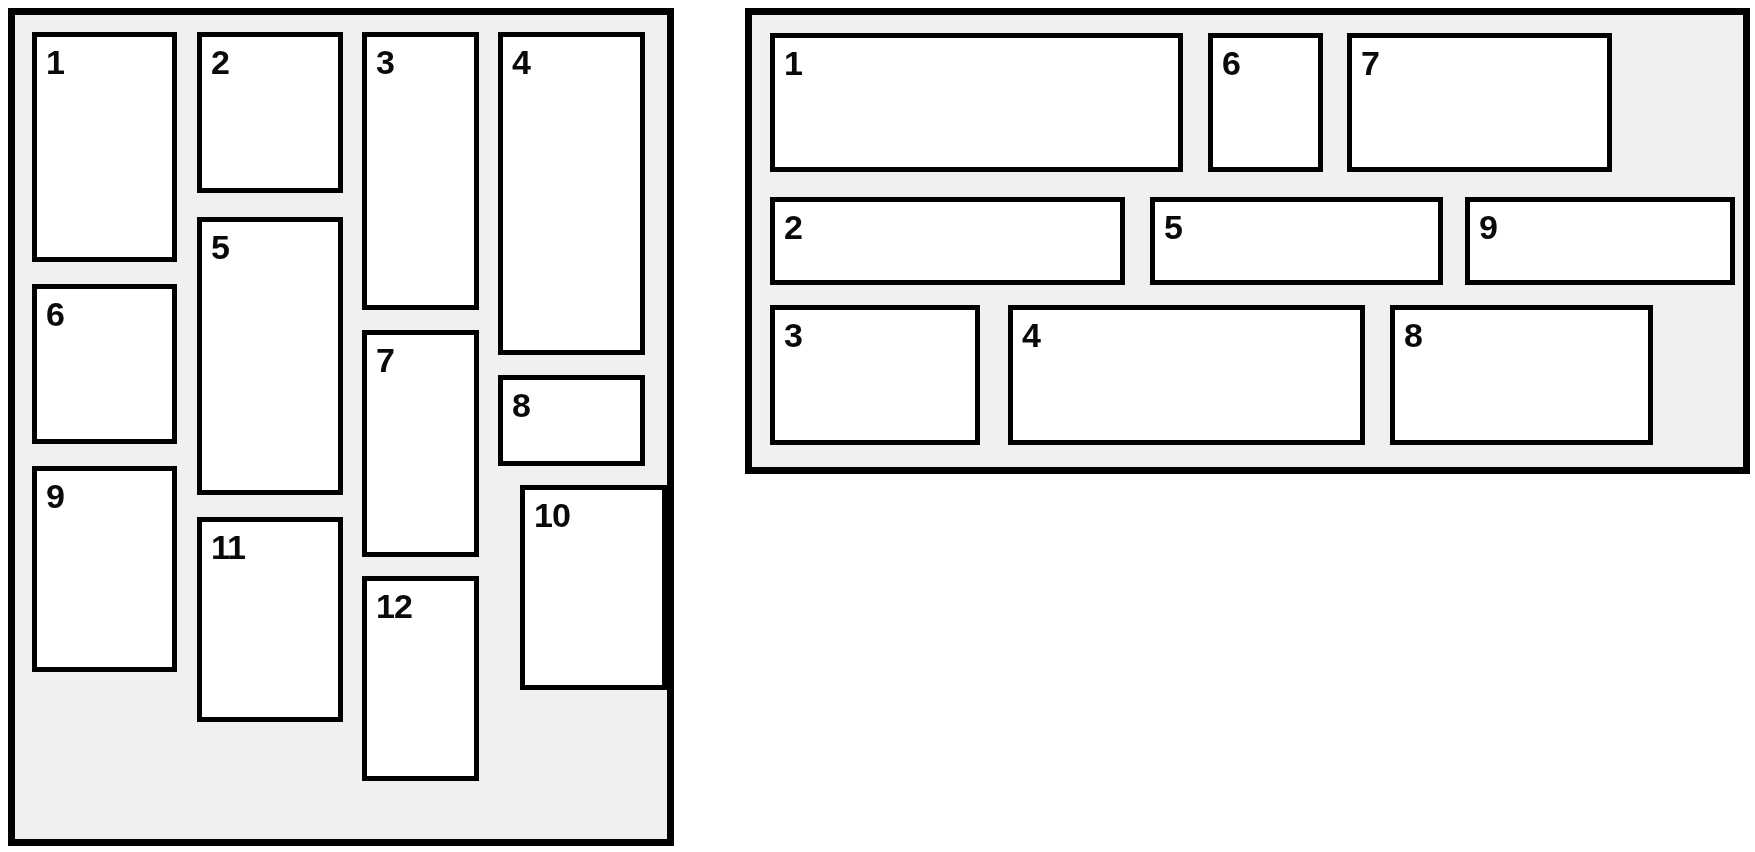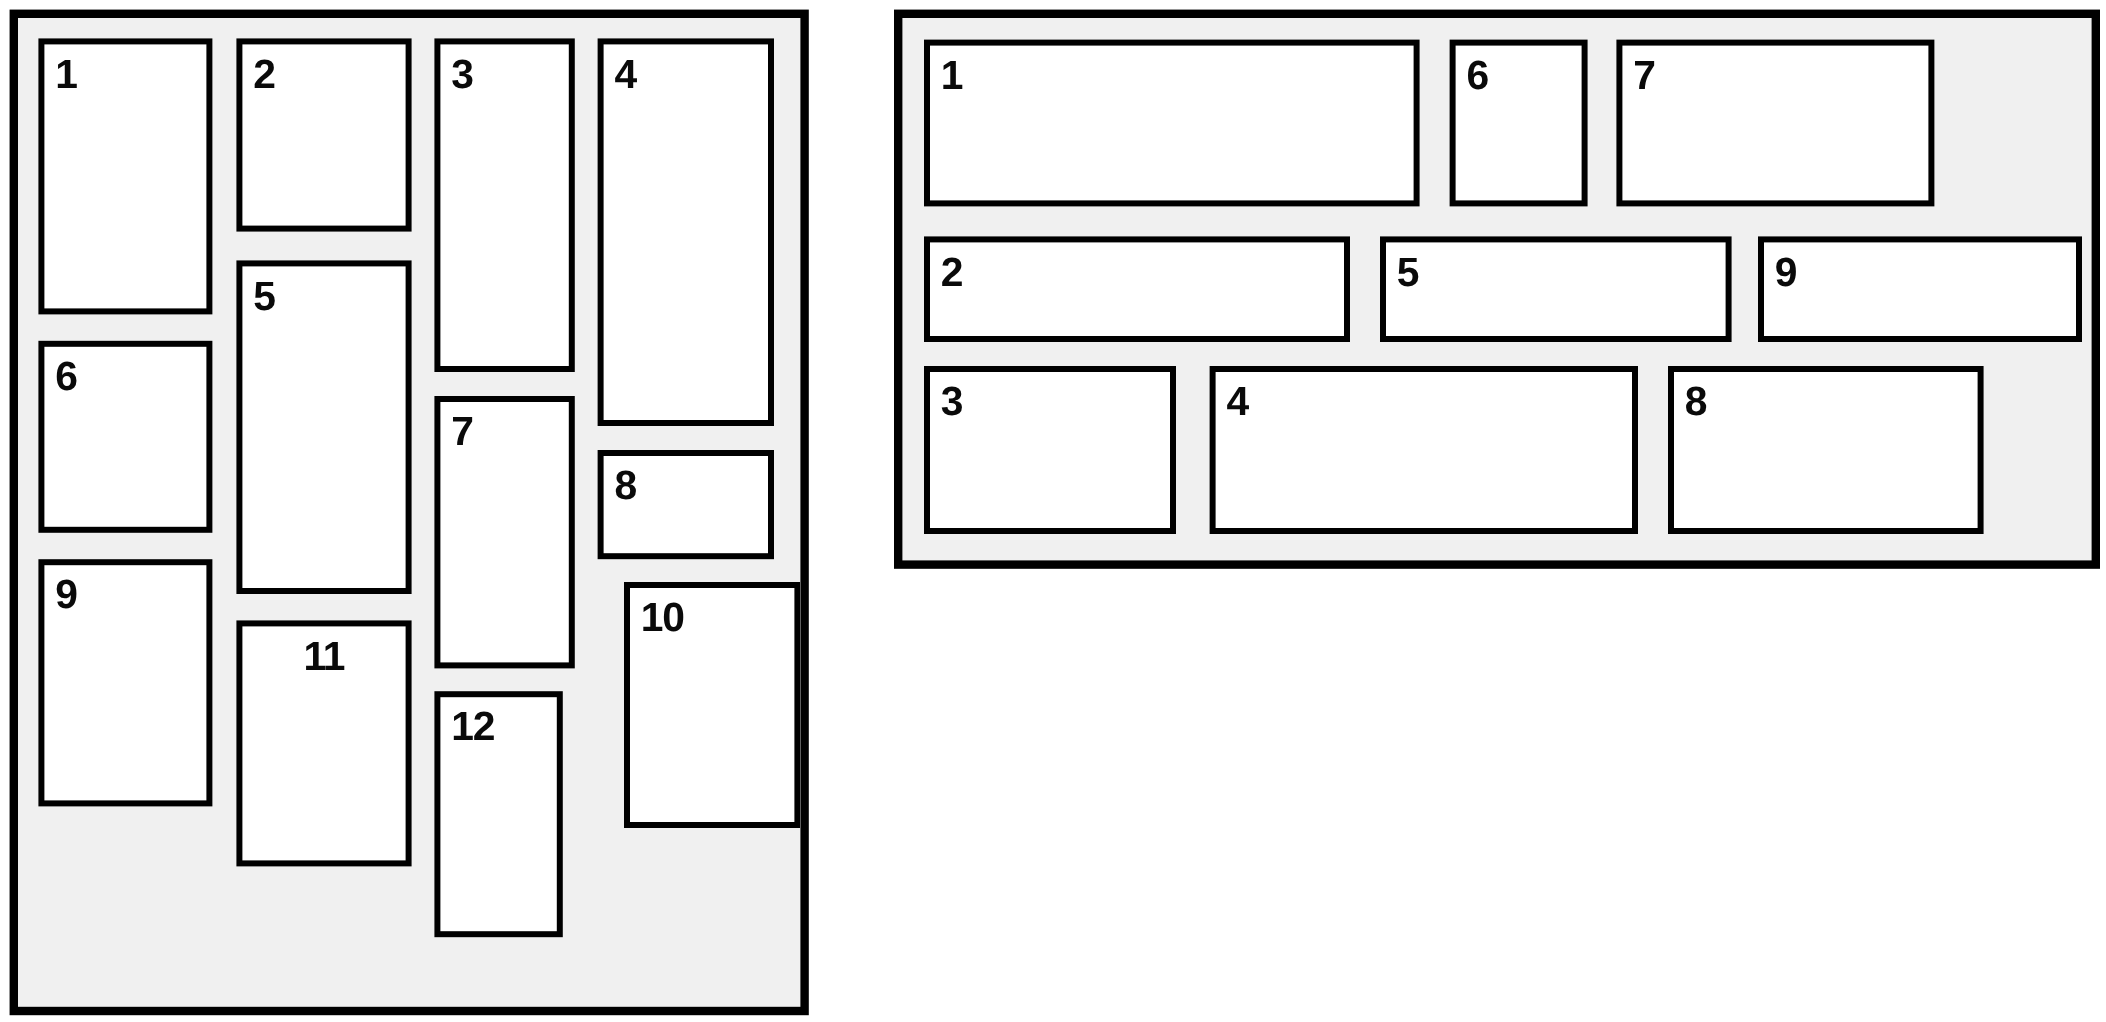--- a/index.html
+++ b/index.html
@@ -41,22 +41,22 @@
       <div class="tile" style="left: 17px; top: 17px; width: 145px; height: 230px; background: rgb(255, 255, 255); border-color: rgb(0, 0, 0);"><span class="num" style="color: rgb(10, 10, 10);">1</span></div>
       <div class="tile" style="left: 182px; top: 17px; width: 146px; height: 161px; background: rgb(255, 255, 255); border-color: rgb(0, 0, 0);"><span class="num" style="color: rgb(10, 10, 10);">2</span></div>
       <div class="tile" style="left: 347px; top: 17px; width: 117px; height: 278px; background: rgb(255, 255, 255); border-color: rgb(0, 0, 0);"><span class="num" style="color: rgb(10, 10, 10);">3</span></div>
       <div class="tile" style="left: 483px; top: 17px; width: 147px; height: 323px; background: rgb(255, 255, 255); border-color: rgb(0, 0, 0);"><span class="num" style="color: rgb(10, 10, 10);">4</span></div>
       <div class="tile" style="left: 182px; top: 202px; width: 146px; height: 278px; background: rgb(255, 255, 255); border-color: rgb(0, 0, 0);"><span class="num" style="color: rgb(10, 10, 10);">5</span></div>
       <div class="tile" style="left: 17px; top: 269px; width: 145px; height: 160px; background: rgb(255, 255, 255); border-color: rgb(0, 0, 0);"><span class="num" style="color: rgb(10, 10, 10);">6</span></div>
       <div class="tile" style="left: 347px; top: 315px; width: 117px; height: 227px; background: rgb(255, 255, 255); border-color: rgb(0, 0, 0);"><span class="num" style="color: rgb(10, 10, 10);">7</span></div>
       <div class="tile" style="left: 483px; top: 360px; width: 147px; height: 91px; background: rgb(255, 255, 255); border-color: rgb(0, 0, 0);"><span class="num" style="color: rgb(10, 10, 10);">8</span></div>
       <div class="tile" style="left: 17px; top: 451px; width: 145px; height: 206px; background: rgb(255, 255, 255); border-color: rgb(0, 0, 0);"><span class="num" style="color: rgb(10, 10, 10);">9</span></div>
       <div class="tile" style="left: 505px; top: 470px; width: 147px; height: 205px; background: rgb(255, 255, 255); border-color: rgb(0, 0, 0);"><span class="num" style="color: rgb(10, 10, 10);">10</span></div>
-      <div class="tile" style="left: 182px; top: 502px; width: 146px; height: 205px; background: rgb(255, 255, 255); border-color: rgb(0, 0, 0); text-align: center;"><span class="num" style="color: rgb(10, 10, 10);">11</span></div>
-      <div class="tile" style="left: 347px; top: 561px; width: 107px; height: 205px; background: rgb(255, 255, 255); border-color: rgb(0, 0, 0);"><span class="num" style="color: rgb(10, 10, 10);">12</span></div>
+      <div class="tile" style="left: 182px; top: 502px; width: 146px; height: 205px; background: rgb(255, 255, 255); border-color: rgb(0, 0, 0);"><span class="num" style="color: rgb(10, 10, 10);">11</span></div>
+      <div class="tile" style="left: 347px; top: 561px; width: 117px; height: 205px; background: rgb(255, 255, 255); border-color: rgb(0, 0, 0);"><span class="num" style="color: rgb(10, 10, 10);">12</span></div>
     </div>
   <div class="panel" style="left: 745px; top: 8px; width: 1005px; height: 466px; background: rgb(240, 240, 240); border-color: rgb(0, 0, 0);">
       <div class="tile" style="left: 18px; top: 18px; width: 413px; height: 139px; background: rgb(255, 255, 255); border-color: rgb(0, 0, 0);"><span class="num" style="color: rgb(10, 10, 10);">1</span></div>
       <div class="tile" style="left: 18px; top: 182px; width: 355px; height: 88px; background: rgb(255, 255, 255); border-color: rgb(0, 0, 0);"><span class="num" style="color: rgb(10, 10, 10);">2</span></div>
       <div class="tile" style="left: 18px; top: 290px; width: 210px; height: 140px; background: rgb(255, 255, 255); border-color: rgb(0, 0, 0);"><span class="num" style="color: rgb(10, 10, 10);">3</span></div>
       <div class="tile" style="left: 256px; top: 290px; width: 357px; height: 140px; background: rgb(255, 255, 255); border-color: rgb(0, 0, 0);"><span class="num" style="color: rgb(10, 10, 10);">4</span></div>
       <div class="tile" style="left: 398px; top: 182px; width: 293px; height: 88px; background: rgb(255, 255, 255); border-color: rgb(0, 0, 0);"><span class="num" style="color: rgb(10, 10, 10);">5</span></div>
       <div class="tile" style="left: 456px; top: 18px; width: 115px; height: 139px; background: rgb(255, 255, 255); border-color: rgb(0, 0, 0);"><span class="num" style="color: rgb(10, 10, 10);">6</span></div>
       <div class="tile" style="left: 595px; top: 18px; width: 265px; height: 139px; background: rgb(255, 255, 255); border-color: rgb(0, 0, 0);"><span class="num" style="color: rgb(10, 10, 10);">7</span></div>
       <div class="tile" style="left: 638px; top: 290px; width: 263px; height: 140px; background: rgb(255, 255, 255); border-color: rgb(0, 0, 0);"><span class="num" style="color: rgb(10, 10, 10);">8</span></div>

